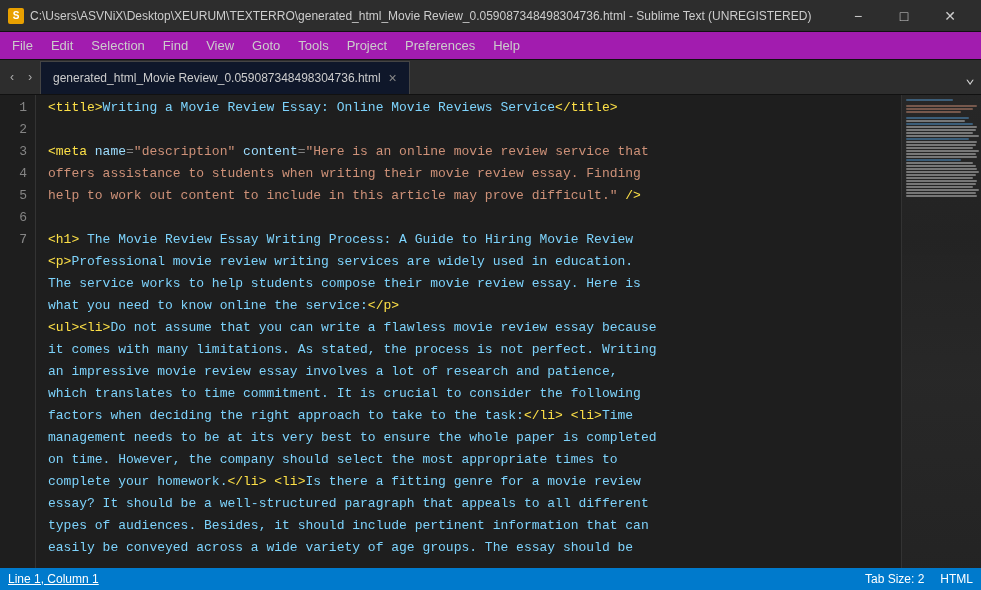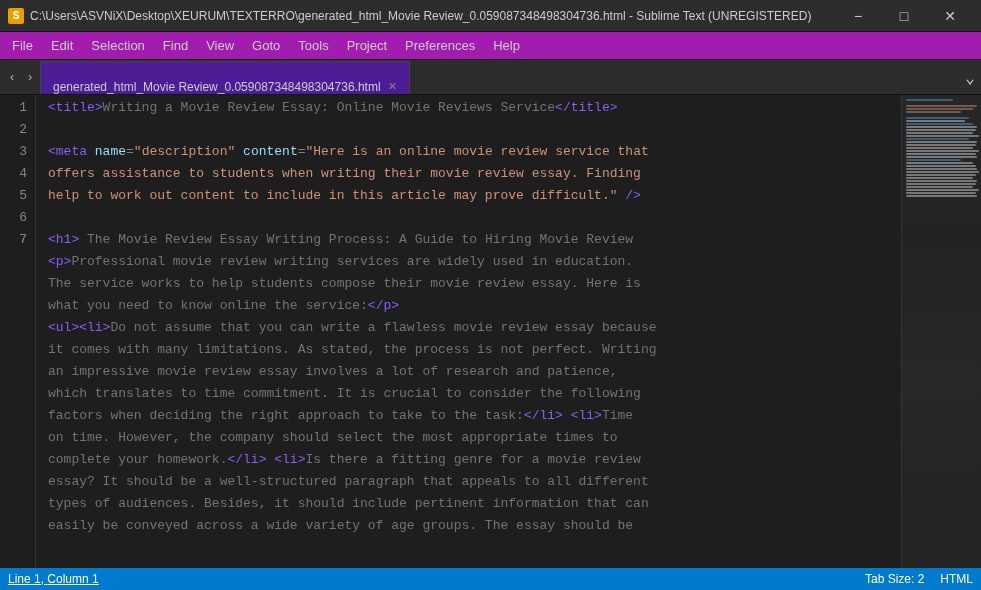--- a/index.html
+++ b/index.html
@@ -114,26 +114,26 @@
     #tab-bar-right {
       position: absolute;
       right: 0;
       top: 0;
       height: 35px;
       display: flex;
       align-items: center;
       padding-right: 6px;
     }
     .tab {
-      background: #4c1d95;
+      background: #0f172a;
       color: #cccccc;
       padding: 0 12px;
       height: 33px;
       display: flex;
-      align-items: flex-end;
+      align-items: center;
       font-family: 'Segoe UI', Arial, sans-serif;
       font-size: 12px;
       gap: 8px;
       border-top: 1px solid #444;
       border-left: 1px solid #444;
       border-right: 1px solid #444;
       cursor: pointer;
       min-width: 0;
     }
     .tab-close {
@@ -179,24 +179,24 @@
     .code-line {
       display: block;
       white-space: pre;
       font-family: 'Courier New', Courier, monospace;
       font-size: 13px;
       line-height: 22px;
       color: #d4d4d4;
     }
 
     
-    .tag { color: #8b5cf6; }
+    .tag { color: #fde047; }
     .attr-name { color: #9cdcfe; }
     .attr-value { color: #ce9178; }
-    .text-content { color: #737373; }
+    .text-content { color: #7dd3fc; }
     .tag-bracket { color: #808080; }
 
     
     #minimap {
       width: 80px;
       background: #1e1e1e;
       border-left: 1px solid #333;
       position: relative;
       overflow: hidden;
     }
@@ -320,20 +320,21 @@
 
     <span class="code-line"><span class="tag">&lt;p&gt;</span><span class="text-content">Professional movie review writing services are widely used in education.</span></span>
     <span class="code-line"><span class="text-content">The service works to help students compose their movie review essay. Here is</span></span>
     <span class="code-line"><span class="text-content">what you need to know online the service:</span><span class="tag">&lt;/p&gt;</span></span>
 
     <span class="code-line"><span class="tag">&lt;ul&gt;&lt;li&gt;</span><span class="text-content">Do not assume that you can write a flawless movie review essay because</span></span>
     <span class="code-line"><span class="text-content">it comes with many limitations. As stated, the process is not perfect. Writing</span></span>
     <span class="code-line"><span class="text-content">an impressive movie review essay involves a lot of research and patience,</span></span>
     <span class="code-line"><span class="text-content">which translates to time commitment. It is crucial to consider the following</span></span>
     <span class="code-line"><span class="text-content">factors when deciding the right approach to take to the task:</span><span class="tag">&lt;/li&gt; &lt;li&gt;</span><span class="text-content">Time</span></span>
+    <span class="code-line"><span class="text-content">management needs to be at its very best to ensure the whole paper is completed</span></span>
     <span class="code-line"><span class="text-content">on time. However, the company should select the most appropriate times to</span></span>
     <span class="code-line"><span class="text-content">complete your homework.</span><span class="tag">&lt;/li&gt; &lt;li&gt;</span><span class="text-content">Is there a fitting genre for a movie review</span></span>
     <span class="code-line"><span class="text-content">essay? It should be a well-structured paragraph that appeals to all different</span></span>
     <span class="code-line"><span class="text-content">types of audiences. Besides, it should include pertinent information that can</span></span>
     <span class="code-line"><span class="text-content">easily be conveyed across a wide variety of age groups. The essay should be</span></span>
   </div>
 
   <div id="minimap">
     <div id="minimap-content">
       <div id="minimap-overlay">

